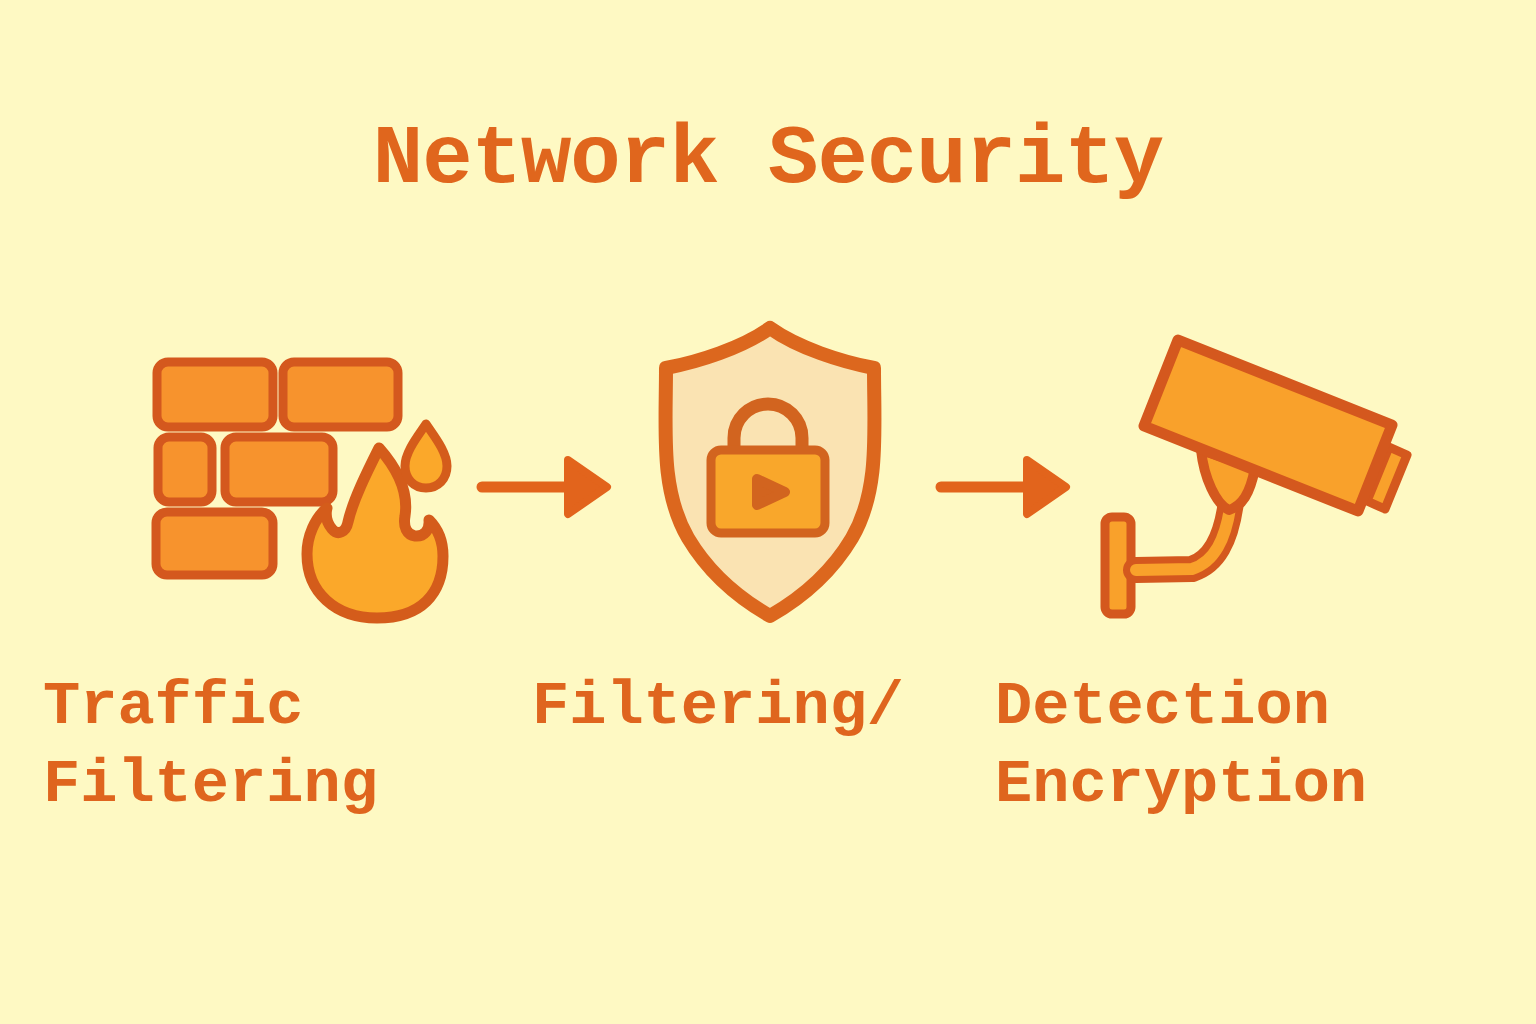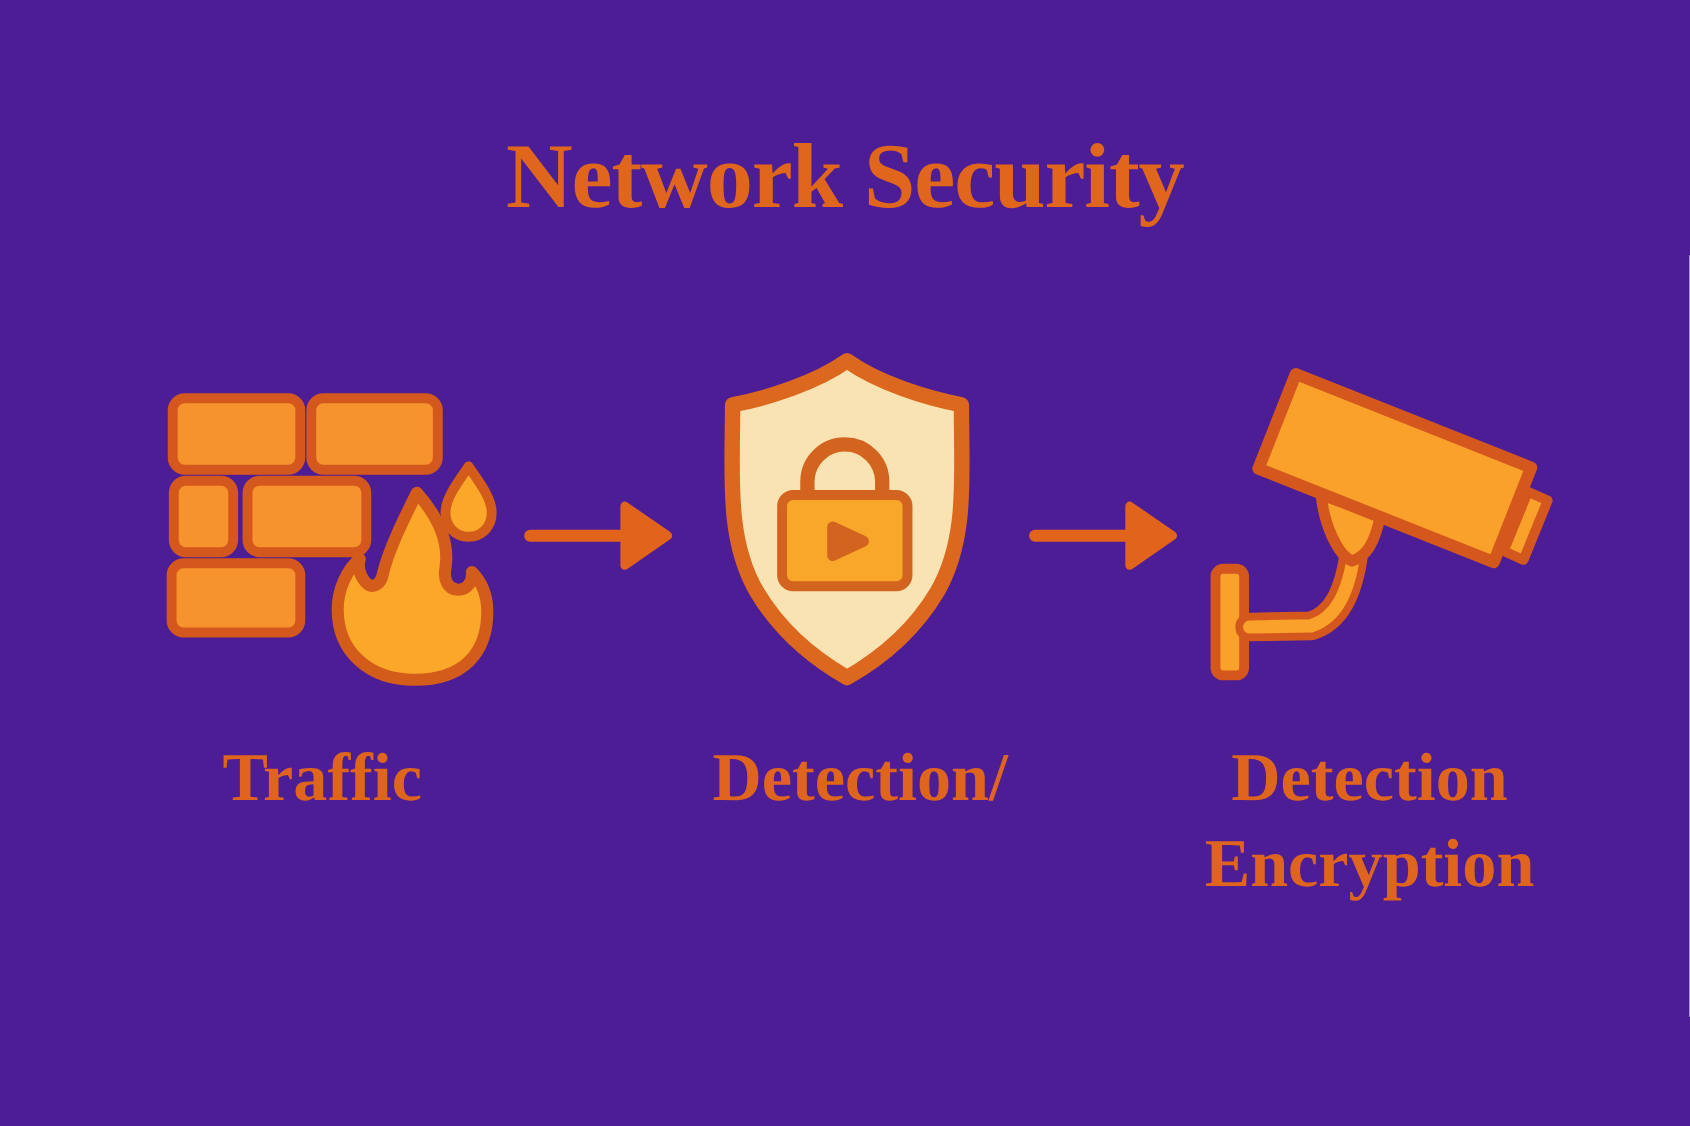--- a/index.html
+++ b/index.html
@@ -1,21 +1,21 @@
 <!DOCTYPE html>
 <html><head>
 <meta charset="utf-8">
 <style>
   html,body{margin:0;padding:0;background:#ffffff;}
   .canvas{
     position:relative;
     width:1536px;height:1024px;
-    background:#4c1d95;
+    background:#fef9c3;
     overflow:hidden;
-    font-family:Liberation Serif, serif;
+    font-family:Liberation Mono, monospace;
   }
   .title{
     position:absolute;
     top:112px;left:0;width:1536px;
     text-align:center;
     font-size:84px;
     font-weight:bold;
     letter-spacing:-1px;
     color:#E0661D;
   }
@@ -23,21 +23,21 @@
   .icon-firewall{left:150px;top:335px;}
   .icon-shield{left:640px;top:316px;}
   .icon-camera{left:1088px;top:322px;}
   .arrow{position:absolute;top:447px;}
   .arrow-1{left:474px;}
   .arrow-2{left:933px;}
   .label{
     position:absolute;
     top:668px;
     width:500px;
-    text-align:center;
+    text-align:left;
     font-size:62px;
     font-weight:bold;
     line-height:1.26;
     color:#DF651E;
   }
   .label-1{left:43px;}
   .label-2{left:532px;}
   .label-3{left:995px;}
 </style>
 </head>
@@ -121,24 +121,25 @@
       <path d="M 113 128 L 167 146 C 162 172 154 184 141 188 C 128 182 116 156 113 128 Z" fill="#F9A12B" stroke="#D4581E" stroke-width="10" stroke-linejoin="round"></path>
 
       <polygon points="301,125 319,133 297,187 279,179" fill="#F9A12B" stroke="#D4581E" stroke-width="9" stroke-linejoin="round"></polygon>
 
       <polygon points="90,18 304,103 270,189 56,104" fill="#F9A12B" stroke="#D4581E" stroke-width="11" stroke-linejoin="round"></polygon>
     </svg>
   </div>
 
   <div class="label label-1">
     <div>Traffic</div>
+    <div>Filtering</div>
   </div>
 
   <div class="label label-2">
-    <div>Detection/</div>
+    <div>Filtering/</div>
   </div>
 
   <div class="label label-3">
     <div>Detection</div>
     <div>Encryption</div>
   </div>
 
 </div>
 
 </body></html>

